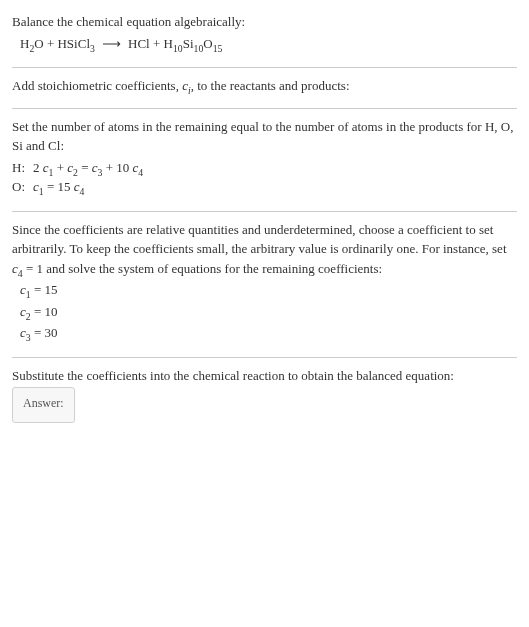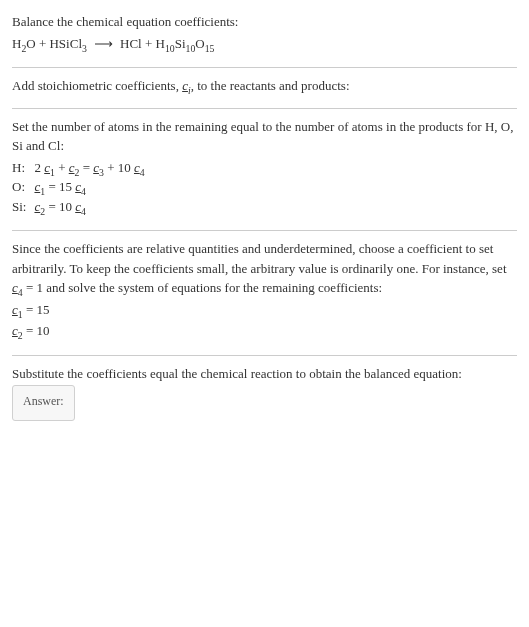--- a/index.html
+++ b/index.html
@@ -14,21 +14,21 @@
     }
     .section {
       padding: 4px 0 8px 0;
     }
     .divider {
       border-top: 1px solid #ccc;
       margin: 4px 0;
     }
     .eq-line {
       font-family: Georgia, serif;
-      margin: 2px 0;
+      margin: 2px 8px;
     }
     .table {
       display: table;
       border-collapse: collapse;
       margin: 2px 0;
     }
     .trow {
       display: table-row;
     }
     .tcell {
@@ -60,28 +60,27 @@
     sub {
       font-size: 0.75em;
       vertical-align: sub;
       line-height: 0;
     }
     .arrow {
       padding: 0 4px;
     }
     .ital {
       font-style: italic;
-      text-decoration: underline;
     }
   </style>
 </head>
 <body>
 
 <div class="section">
-  <div>Balance the chemical equation coefficients:</div>
+  <div>Balance the chemical equation algebraically:</div>
   <div class="eq-line">
     H<sub>2</sub>O + HSiCl<sub>3</sub><span class="arrow">&nbsp;⟶&nbsp;</span>HCl + H<sub>10</sub>Si<sub>10</sub>O<sub>15</sub>
   </div>
 </div>
 
 <div class="divider"></div>
 
 <div class="section">
   <div>
     Add stoichiometric coefficients, <span class="ital">c<sub>i</sub></span>, to the reactants and products:
@@ -94,37 +93,34 @@
   <div>Set the number of atoms in the remaining equal to the number of atoms in the products for H, O, Si and Cl:</div>
   <div class="table">
     <div class="trow">
       <div class="tcell label">H:</div>
       <div class="tcell">2 <span class="ital">c</span><sub>1</sub> + <span class="ital">c</span><sub>2</sub> = <span class="ital">c</span><sub>3</sub> + 10 <span class="ital">c</span><sub>4</sub></div>
     </div>
     <div class="trow">
       <div class="tcell label">O:</div>
       <div class="tcell"><span class="ital">c</span><sub>1</sub> = 15 <span class="ital">c</span><sub>4</sub></div>
     </div>
-    <div class="trow">
-      <div class="tcell label">Si:</div>
-      <div class="tcell"><span class="ital">c</span><sub>2</sub> = 10 <span class="ital">c</span><sub>4</sub></div>
-    </div>
   </div>
 </div>
 
 <div class="divider"></div>
 
 <div class="section">
   <div>
     Since the coefficients are relative quantities and underdetermined, choose a coefficient to set arbitrarily. To keep the coefficients small, the arbitrary value is ordinarily one. For instance, set <span class="ital">c</span><sub>4</sub> = 1 and solve the system of equations for the remaining coefficients:
   </div>
   <div class="eq-line"><span class="ital">c</span><sub>1</sub> = 15</div>
   <div class="eq-line"><span class="ital">c</span><sub>2</sub> = 10</div>
+  <div class="eq-line"><span class="ital">c</span><sub>3</sub> = 30</div>
 </div>
 
 <div class="divider"></div>
 
 <div class="section">
-  <div>Substitute the coefficients equal the chemical reaction to obtain the balanced equation:</div>
+  <div>Substitute the coefficients into the chemical reaction to obtain the balanced equation:</div>
   <div class="answer-box">
     <div class="answer-label">Answer:</div>
   </div>
 </div>
 
 </body></html>

